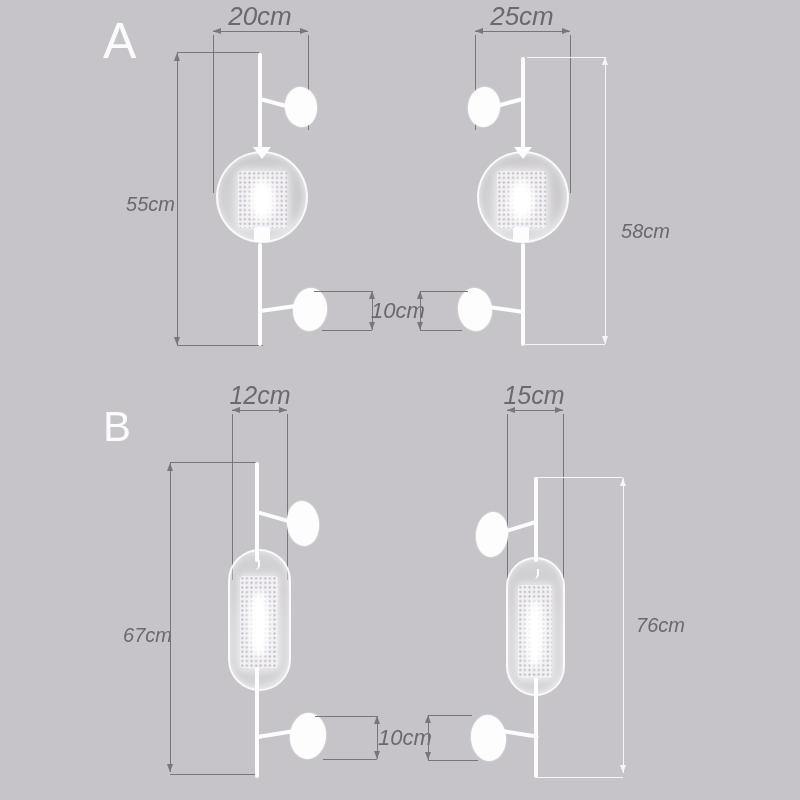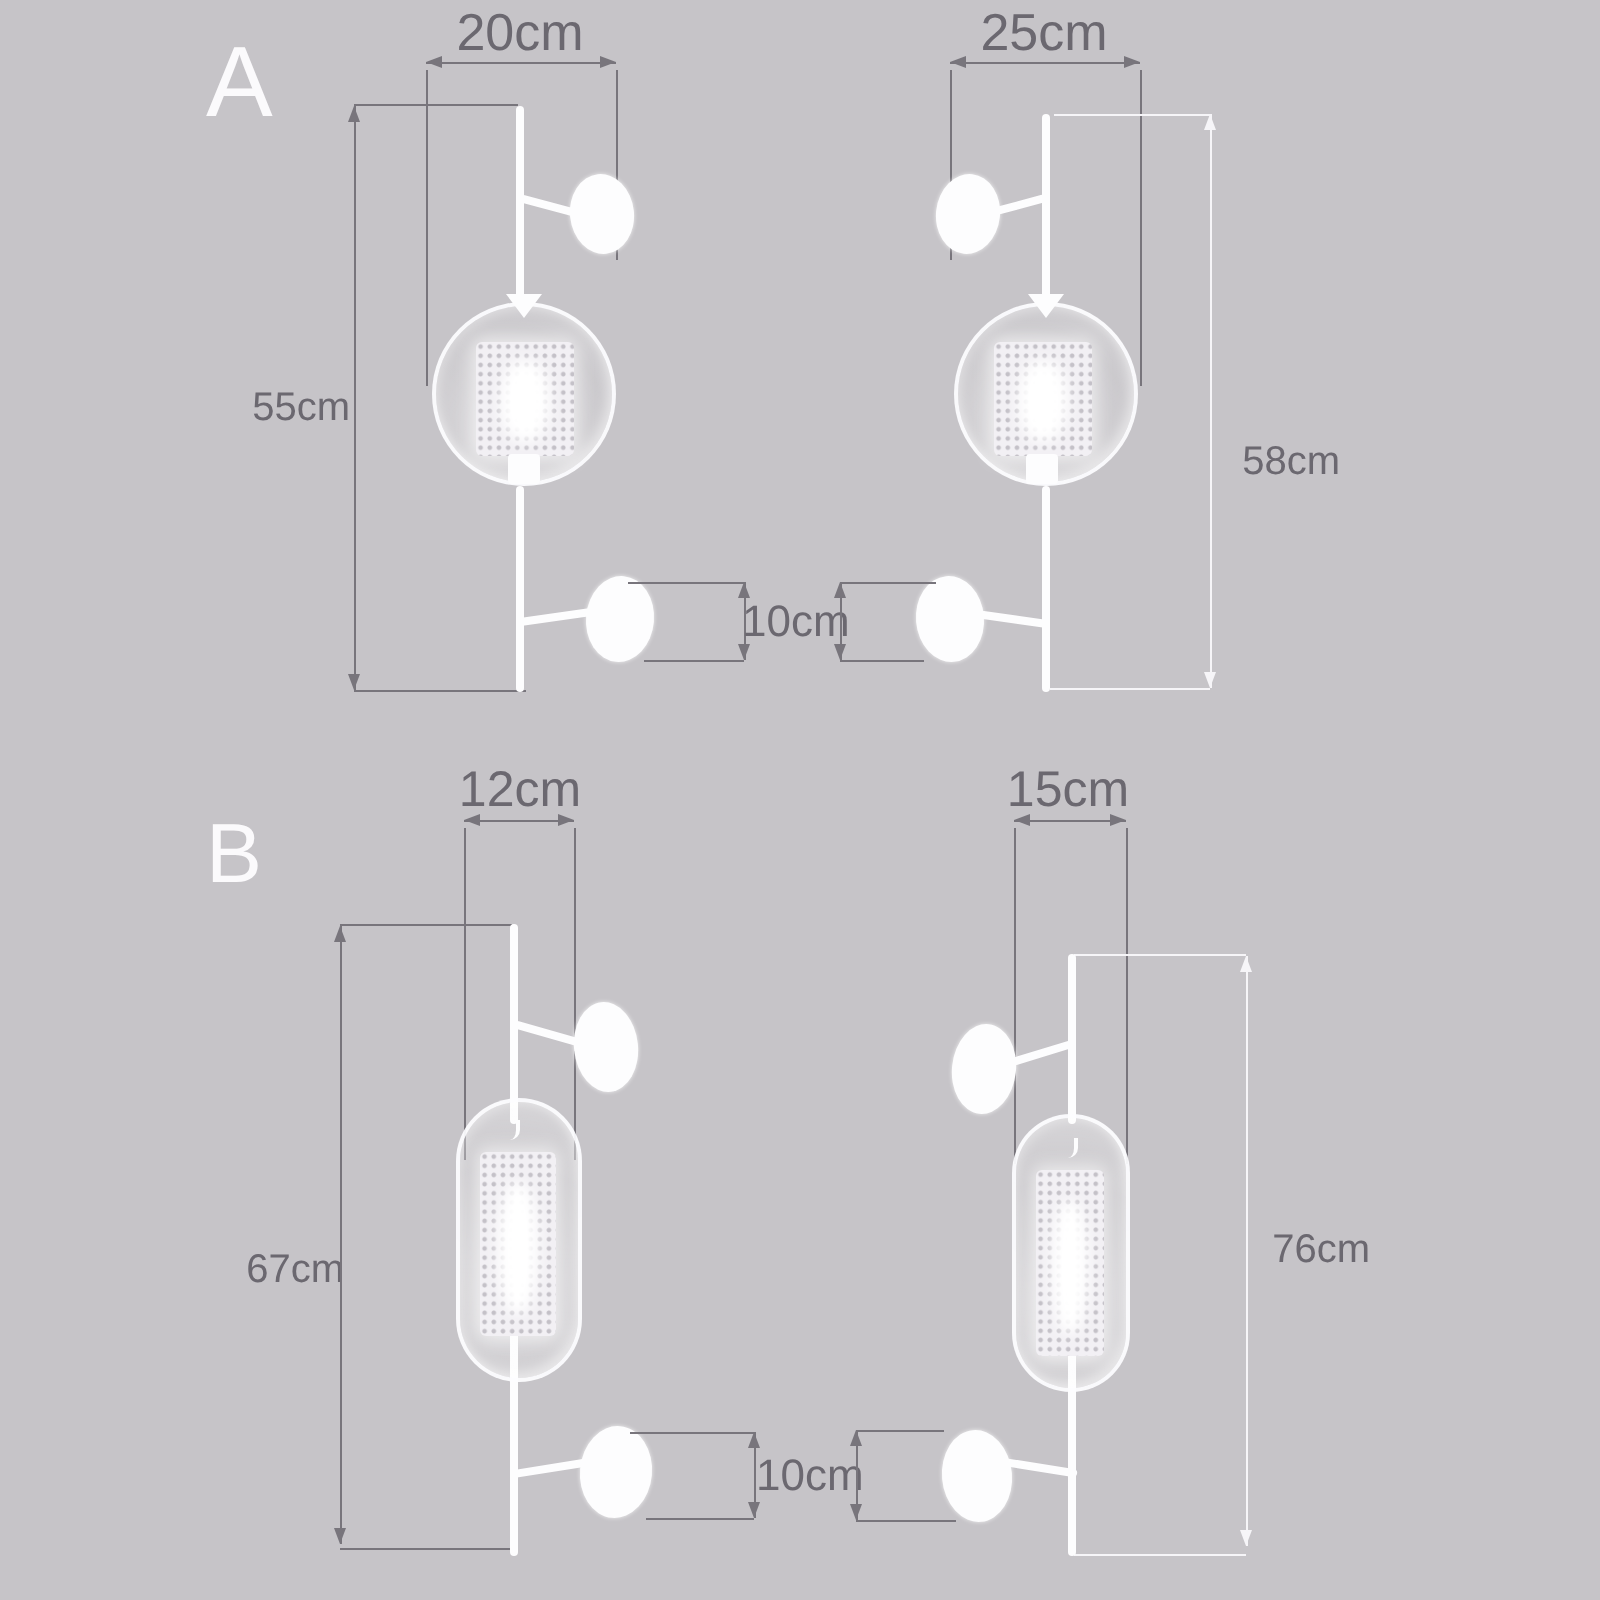--- a/index.html
+++ b/index.html
@@ -12,21 +12,21 @@
   
   .dim { color:#78757c; }
   .dim.light { color:#f6f5f8; }
   .hl { position:absolute; height:1.3px; background:currentColor; }
   .vl { position:absolute; width:1.3px; background:currentColor; }
   .ar { position:absolute; width:0; height:0; }
   .ar.up    { border-left:3.5px solid transparent; border-right:3.5px solid transparent; border-bottom:8px solid currentColor; }
   .ar.down  { border-left:3.5px solid transparent; border-right:3.5px solid transparent; border-top:8px solid currentColor; }
   .ar.left  { border-top:3.5px solid transparent; border-bottom:3.5px solid transparent; border-right:8px solid currentColor; }
   .ar.right { border-top:3.5px solid transparent; border-bottom:3.5px solid transparent; border-left:8px solid currentColor; }
-  .lbl { position:absolute; color:#6b6870; text-align:center; line-height:1.05; letter-spacing:0; }
+  .lbl { position:absolute; color:#6b6870; text-align:center; line-height:1.05; letter-spacing:0;font-style:italic; }
   .lbl.w  { font-size:26px; }
   .lbl.h  { font-size:20px;text-align:right; }
   .lbl.s  { font-size:22px; }
   .sec-label { position:absolute; color:#fbfafc; line-height:1; font-weight:400; }
   
   .rod  { position:absolute; background:#fdfdfe; border-radius:2px; }
   .disc { position:absolute; background:#fdfdfe; border-radius:50%; box-shadow:0 0 2px rgba(255,255,255,.75); }
   .glass {
     position:absolute; box-sizing:border-box;
     border:2.5px solid rgba(253,253,255,.92);

